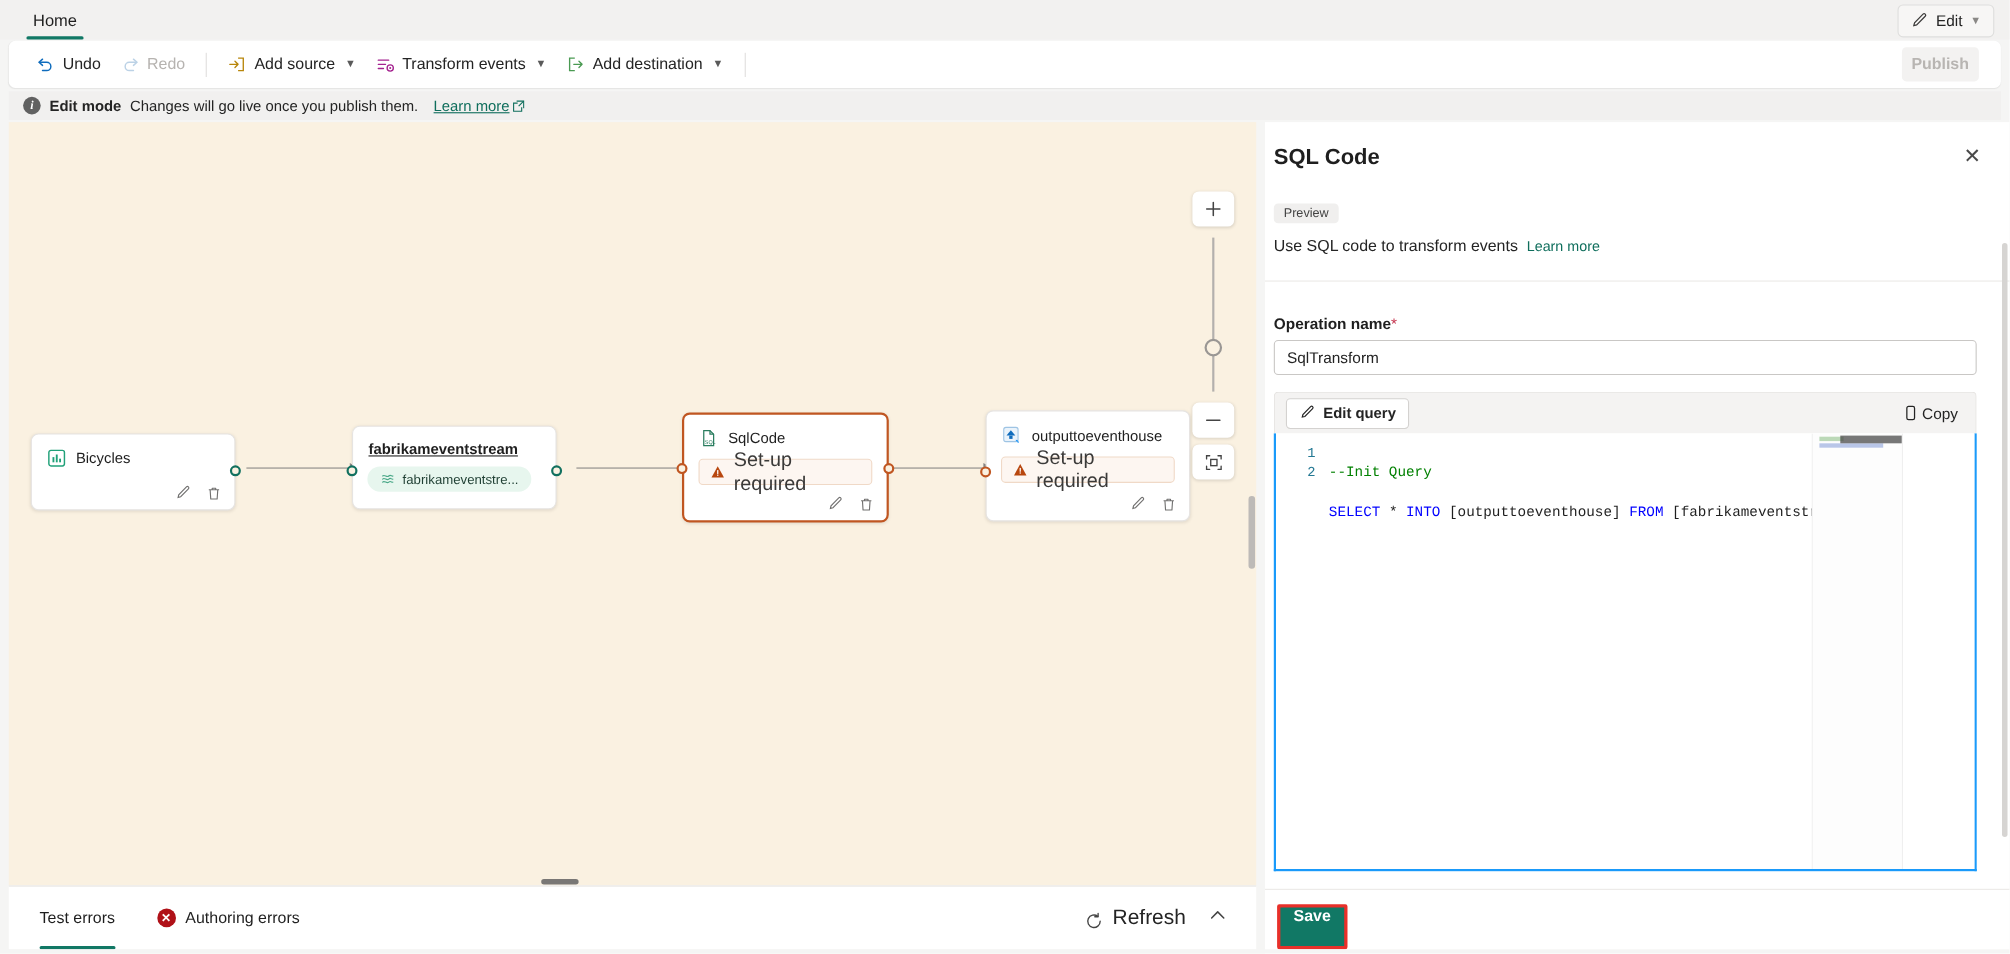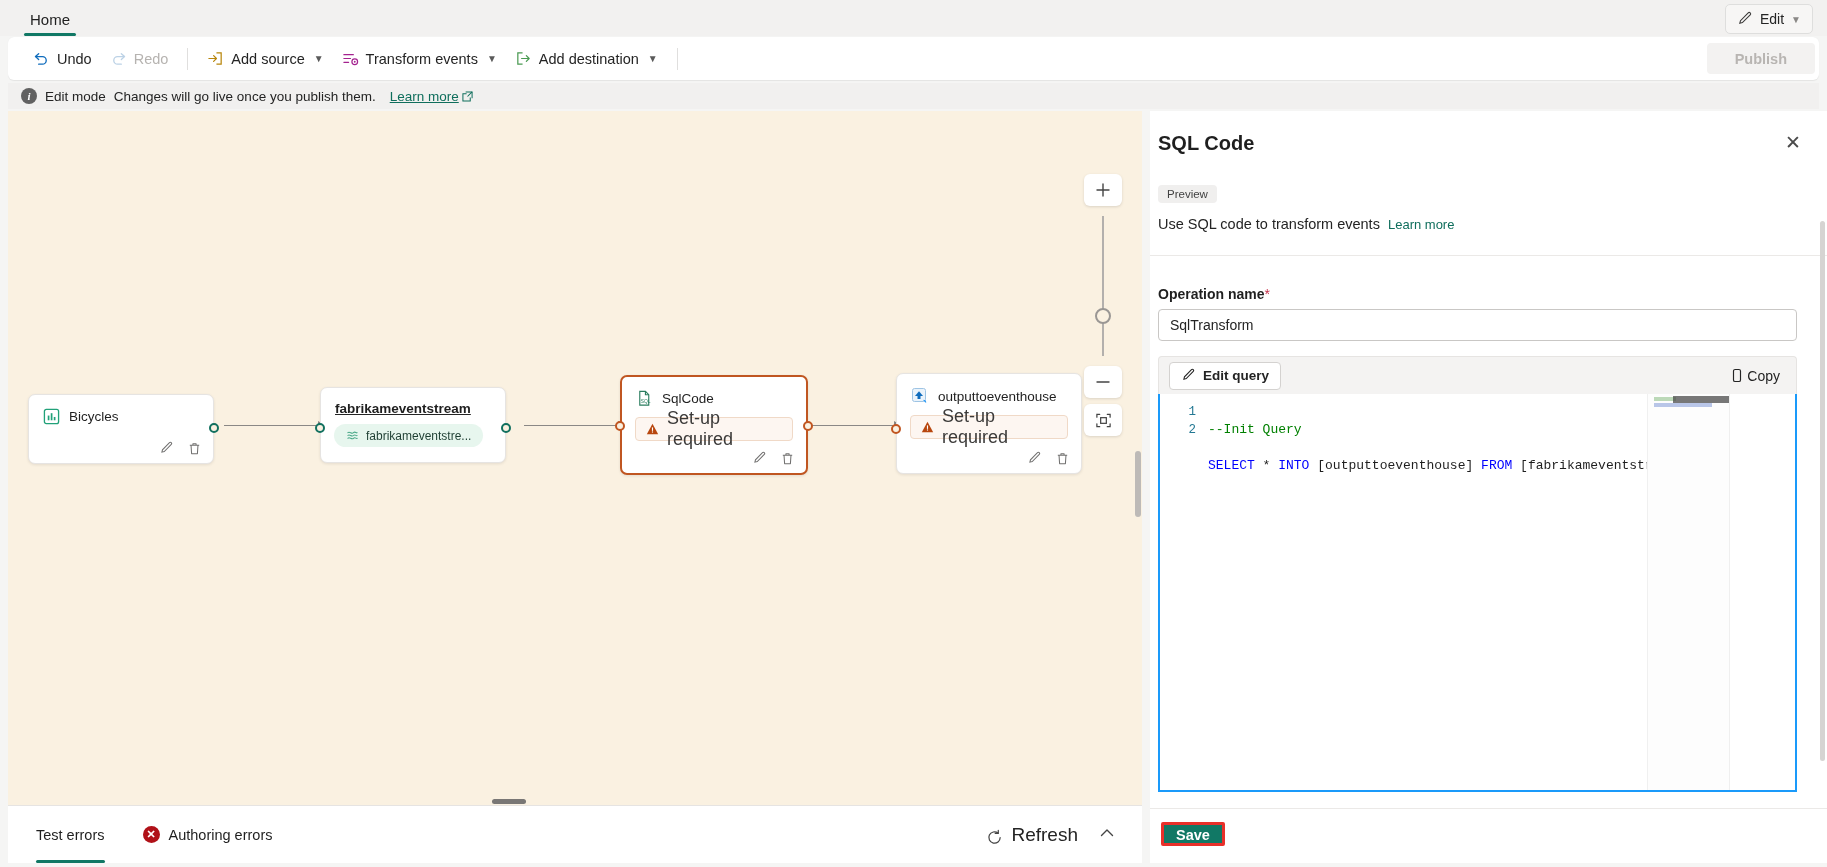--- a/index.html
+++ b/index.html
@@ -44,39 +44,39 @@
   }
   .cmd {
     display:flex; align-items:center; gap:7px; height:30px;
     padding:0 9px; border-radius:4px; font-size:14.5px; color:#242424;
     cursor:pointer; white-space:nowrap;
   }
   .cmd.disabled { color:#b6b3b0; cursor:default; }
   .cmd .chev { font-size:10px; color:#5a5a5a; margin-left:2px;}
   .cmd-sep { width:1px; height:22px; background:#e0dfde; margin:0 10px; }
   .publish-btn {
-    position:absolute; right:4px; top:6px; height:31px;
-    display:flex; align-items:center; padding:0 28px; border-radius:4px;
+    position:absolute; right:20px; top:6px; height:31px;
+    display:flex; align-items:center; padding:0 9px; border-radius:4px;
     background:#f3f2f1; color:#b8b5b2; font-size:14.5px; font-weight:600;
     cursor:default;
   }
 
   
   .banner {
     position:absolute; left:8px; top:83px; width:1811px; height:26px;
     background:#f1f0ef; display:flex; align-items:center; padding-left:13px;
     font-size:13.5px; color:#242424; gap:8px;
   }
   .banner .i-circle {
     width:16px; height:16px; border-radius:50%; background:#616161;
     color:#fff; font-size:11px; font-weight:bold; display:flex;
     align-items:center; justify-content:center; font-style:italic;
     font-family:"Liberation Serif", serif;
   }
-  .banner .b-strong { font-weight:normal; }
+  .banner .b-strong { font-weight:bold; }
   .banner .b-link {
     color:#0f6e5c; text-decoration:underline; cursor:pointer;
     display:inline-flex; align-items:center; gap:3px; margin-left:6px;
   }
 
   
   .canvas {
     position:absolute; left:8px; top:111px; width:1134px; height:694px;
     background:#faf1e1; overflow:hidden;
   }
@@ -252,24 +252,24 @@
   .mm-scroll {
     position:absolute; right:66px; top:2px; width:56px; height:7px;
     background:#4a4a4a; opacity:.75;
   }
 
   .save-wrap {
     position:absolute; left:1150px; top:808px; width:677px; height:59px;
     background:#fff; border-top:1px solid #ebe9e7;
   }
   .save-btn {
-    position:absolute; left:11px; top:13px; height:24px; min-width:55px;
+    position:absolute; left:11px; top:13px; height:41px; min-width:55px;
     background:#117865; color:#fff; font-size:14.5px; font-weight:bold;
     border:3px solid #e8302a; border-radius:2px; display:flex;
-    align-items:flex-end; justify-content:center; padding:0 12px;
+    align-items:flex-start; justify-content:center; padding:0 12px;
     cursor:pointer;
   }
   .panel-vscroll {
     position:absolute; right:2px; top:110px; width:5px; height:540px;
     background:#d6d4d2; border-radius:3px; cursor:pointer;
   }
   .bottom-strip {
     position:absolute; left:0; bottom:0; width:1827px; height:4px;
     background:#f5f5f4;
   }

